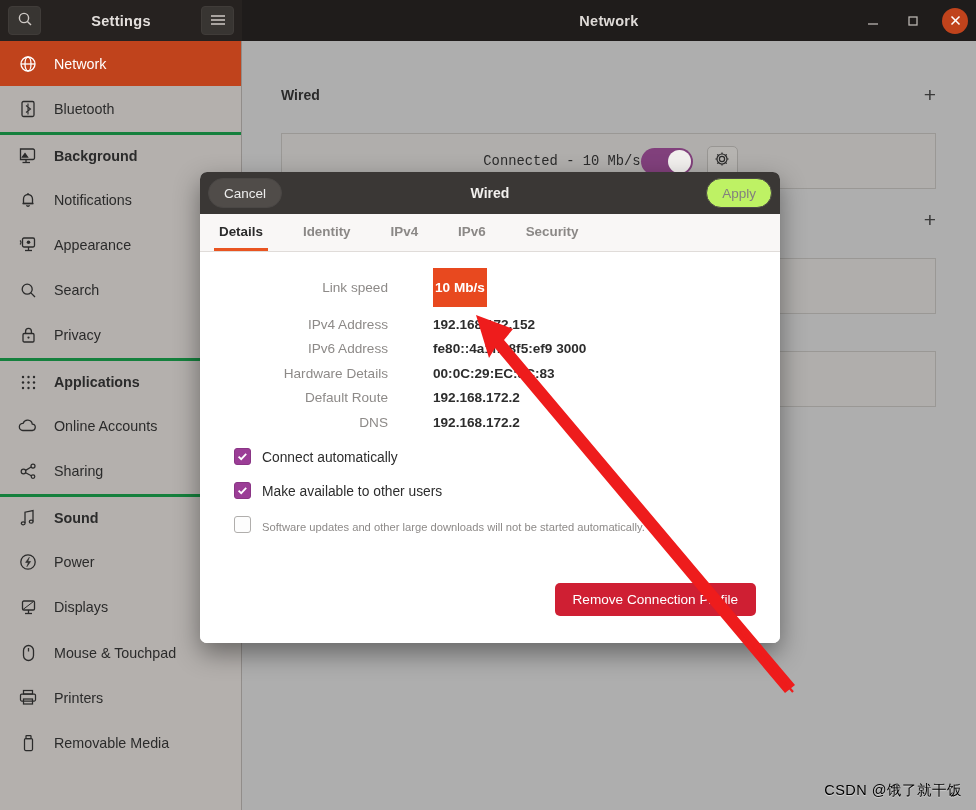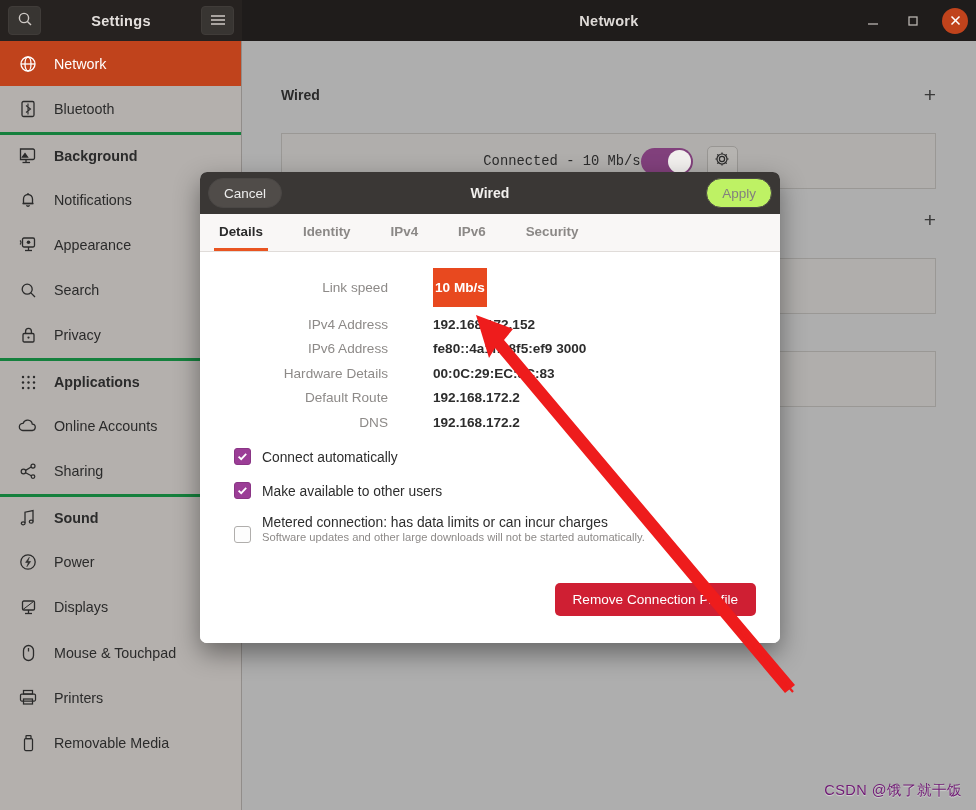--- a/index.html
+++ b/index.html
@@ -154,21 +154,21 @@
     font-family: "Liberation Sans", sans-serif;
   }
 
   
   .arrow-layer { position: absolute; left: 0; top: 0; width: 976px; height: 810px;
                  pointer-events: none; }
 
   
   .watermark {
     position: absolute; right: 14px; bottom: 10px; font-size: 14.5px;
-    color: #701a75; text-shadow: 0 1px 1px rgba(255,255,255,.5);
+    color: #000000; text-shadow: 0 1px 1px rgba(255,255,255,.5);
     letter-spacing: .5px;
   }
 </style>
 </head>
 <body>
 
 <div id="root">
 
   <div class="headerbar">
     <div class="hb-left">
@@ -509,21 +509,20 @@
               <path d="M1.6 5.6 L4.2 8.2 L9.2 2.8"></path>
             </svg>
           </div>
           <div>
             <div class="ctext">Make available to other users</div>
           </div>
         </div>
         <div class="crow">
           <div class="cbox"></div>
           <div>
-            <div class="ctext">Metered connection: has data limits or can incur charges</div>
             <div class="csub">Software updates and other large downloads will not be started automatically.</div>
           </div>
         </div>
       </div>
 
       <div class="dlg-actions">
         <button class="danger">Remove Connection Profile</button>
       </div>
     </div>
   </div>

